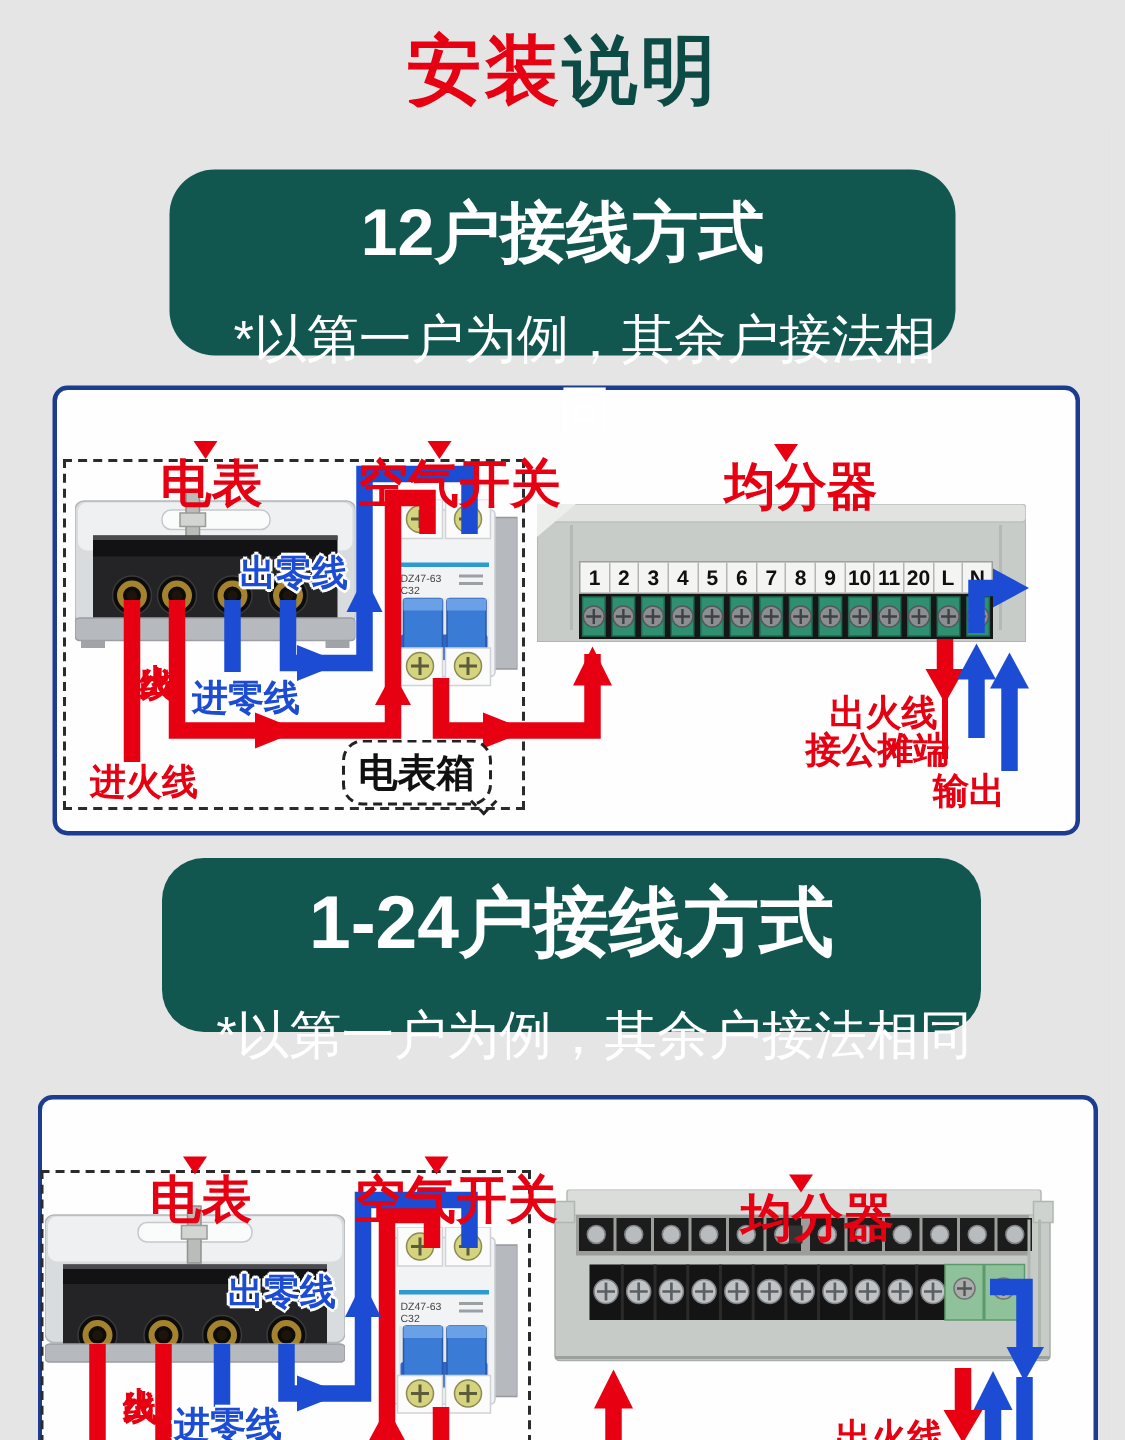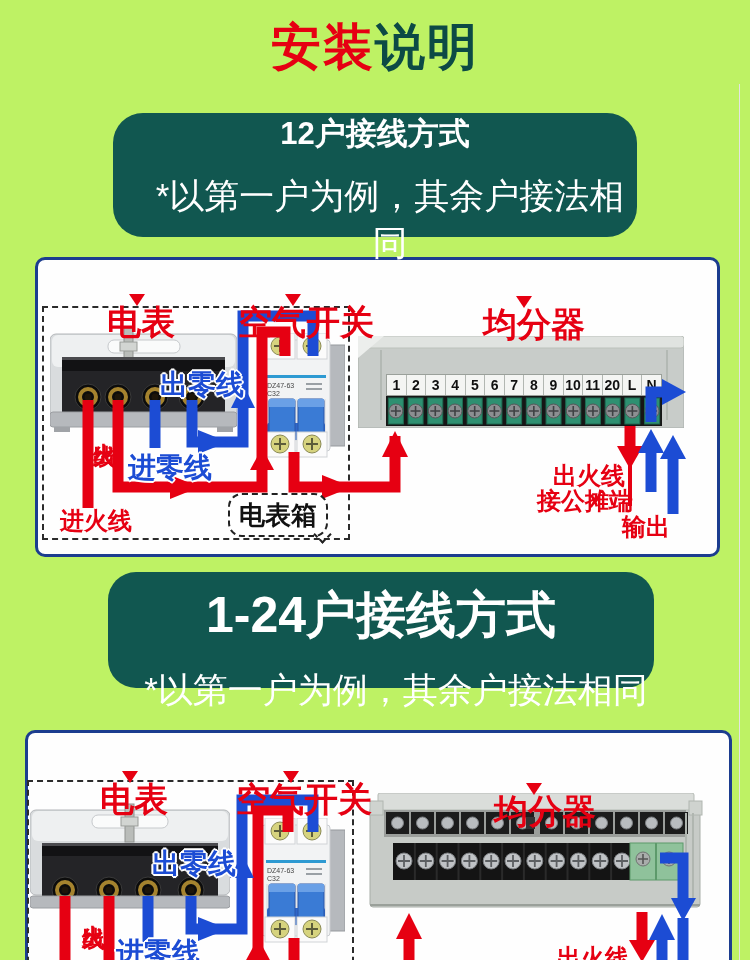--- a/index.html
+++ b/index.html
@@ -1,43 +1,43 @@
 <!DOCTYPE html>
 <html><head>
 <meta charset="utf-8">
 <style>
   html,body{margin:0;padding:0;background:#fff;}
-  .page{position:relative;width:750px;height:960px;overflow:hidden;background:#bef264;
+  .page{position:relative;width:750px;height:960px;overflow:hidden;background:#e5e5e5;
         font-family:"Liberation Sans","DejaVu Sans",sans-serif;}
   
   .main-title{position:absolute;left:0;top:14px;width:750px;text-align:center;
               font-size:50px;font-weight:bold;letter-spacing:2px;z-index:3;}
   .t-teal{color:#0c4a45;}
   
   .banner{position:absolute;background:#115750;color:#fff;text-align:center;z-index:2;}
   .banner1{left:113px;top:113px;width:524px;height:124px;border-radius:30px;}
   .banner2{left:108px;top:572px;width:546px;height:116px;border-radius:28px;}
-  .banner-title{font-weight:bold;font-size:31px;}
+  .banner-title{font-weight:bold;font-size:44px;margin-top:13px;}
   .banner2 .banner-title{font-size:50px;margin-top:10px;}
   .banner-subtitle{font-size:35px;margin-top:18px;padding-left:30px;}
   
   .dbox{position:absolute;border:3px solid #1c3d8f;border-radius:10px;background:#fefefe;z-index:0;}
   .box1{left:35px;top:257px;width:679px;height:294px;}
   .box2{left:25px;top:730px;width:701px;height:270px;border-bottom:none;}
   .dashed-box{position:absolute;border:2px dashed #2b2b2b;z-index:0;background:transparent;}
   .dash1{left:42px;top:306px;width:304px;height:230px;}
   .dash2{left:27px;top:780px;width:323px;height:220px;border-bottom:none;}
   
   .sec-label{position:absolute;color:#e60012;font-weight:bold;font-size:34px;z-index:3;white-space:nowrap;margin-top:36px;}
   .tri{position:absolute;width:0;height:0;border-left:8px solid transparent;
        border-right:8px solid transparent;border-top:12px solid #e60012;z-index:3;}
   
   .wlab{position:absolute;font-weight:bold;z-index:4;white-space:nowrap;}
   .wlab.red{color:#e60012;font-size:24px;}
-  .wlab.blue{color:#1c4cd4;font-size:28px;
+  .wlab.blue{color:#1c4cd4;font-size:24px;
      text-shadow:2px 0 #fff,-2px 0 #fff,0 2px #fff,0 -2px #fff,1px 1px #fff,-1px -1px #fff,1px -1px #fff,-1px 1px #fff;}
   .vert{writing-mode:vertical-rl;text-orientation:upright;letter-spacing:1px;}
   .two-line{font-size:22px;line-height:25px;text-align:right;}
   
   .bubble{position:absolute;left:228px;top:493px;width:96px;height:40px;border:2px dashed #222;
           border-radius:14px;z-index:4;display:flex;align-items:center;justify-content:center;
           font-size:26px;font-weight:bold;color:#111;background:rgba(255,255,255,.75);}
   .bubble-tail{position:absolute;left:316px;top:528px;width:11px;height:11px;z-index:4;
           border-right:2px dashed #222;border-bottom:2px dashed #222;transform:rotate(45deg);}
   

